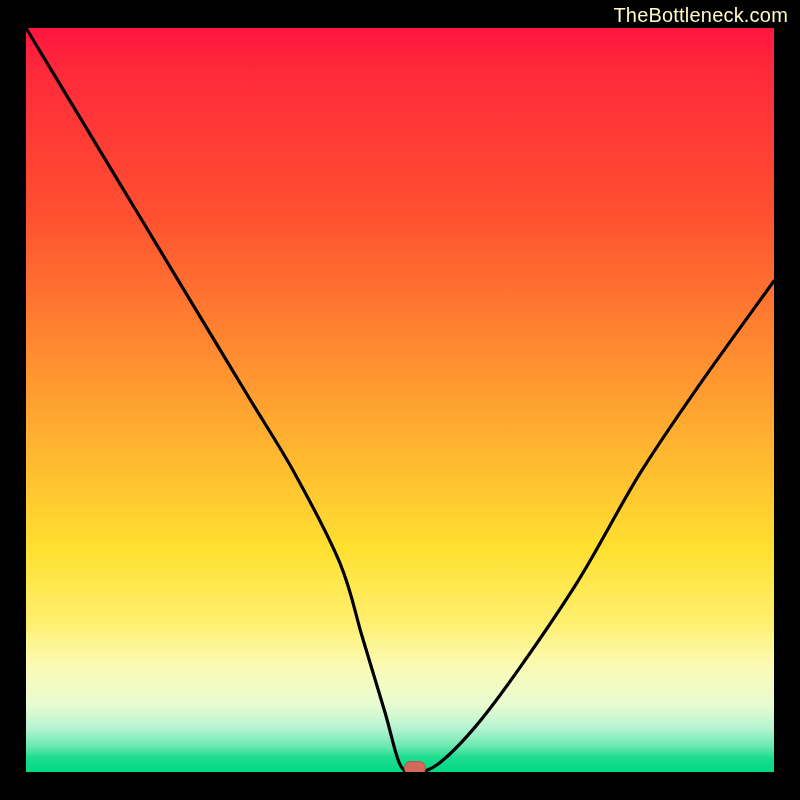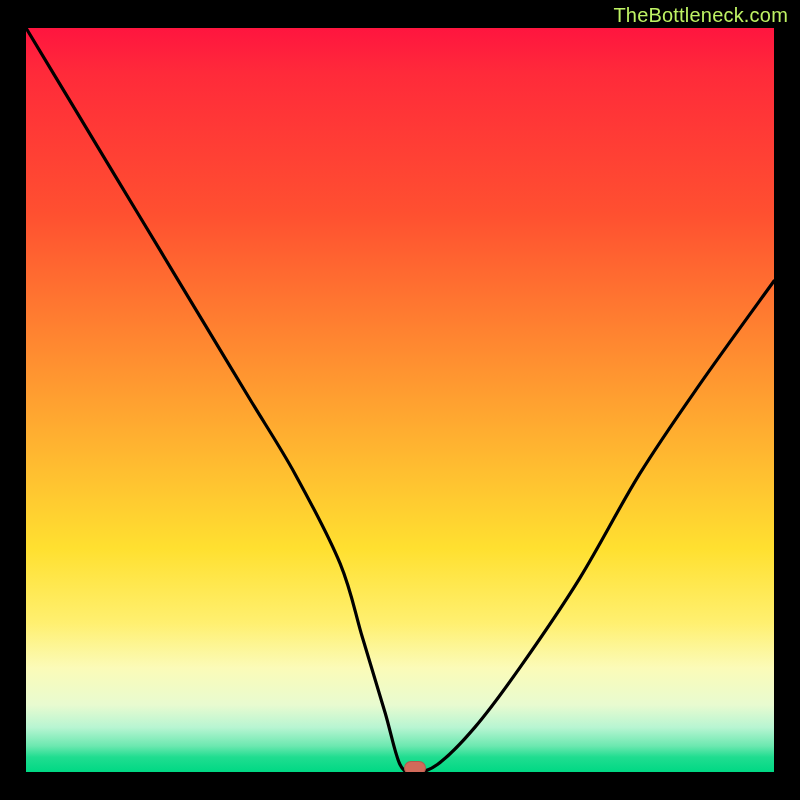--- a/index.html
+++ b/index.html
@@ -17,21 +17,21 @@
     left: 0;
     top: 0;
     width: 800px;
     height: 800px;
     background: #000;
   }
   .watermark {
     position: absolute;
     top: 4px;
     right: 12px;
-    color: #bef264;
+    color: #fef9c3;
     font-size: 20px;
     font-weight: 500;
     letter-spacing: 0.2px;
     z-index: 20;
   }
   .plot {
     position: absolute;
     left: 26px;
     top: 28px;
     width: 748px;

